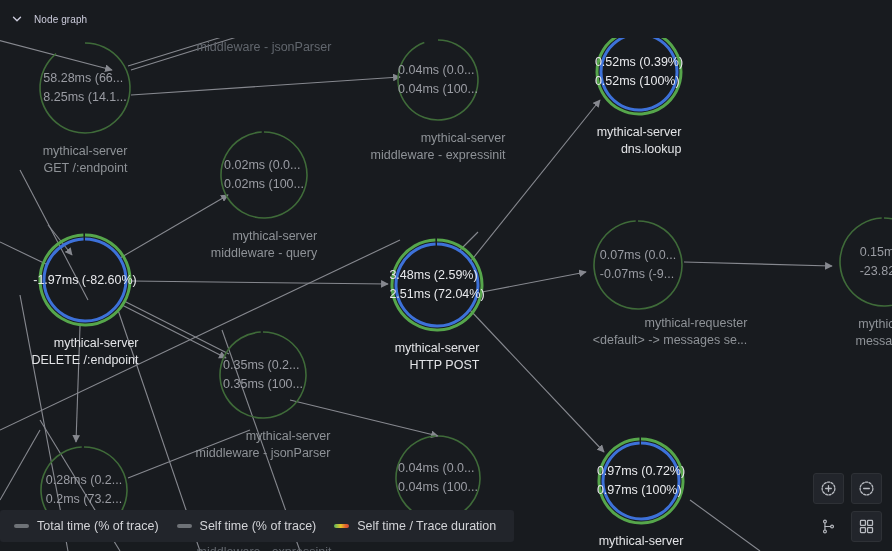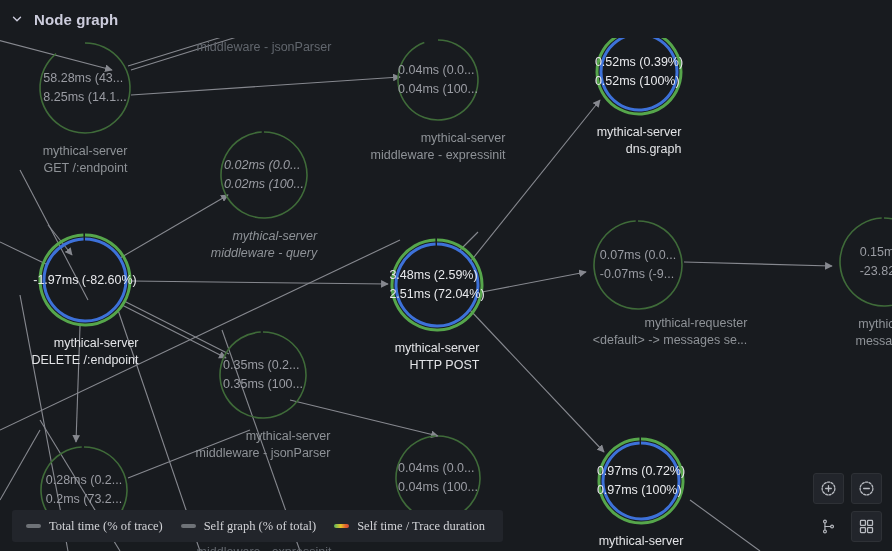--- a/index.html
+++ b/index.html
@@ -30,22 +30,22 @@
   }
   #collapse-chevron {
     width: 18px; height: 18px;
     display: flex; align-items: center; justify-content: center;
     color: #ccccdc;
     cursor: pointer;
     flex: 0 0 auto;
   }
   #panel-title {
     margin-left: 8px;
-    font-size: 15px;
-    font-weight: 700;
+    font-size: 10px;
+    font-weight: 400;
     color: #ccccdc;
     letter-spacing: .1px;
     white-space: nowrap;
   }
 
   
   #graph-canvas {
     position: absolute;
     inset: 0;
     width: 892px; height: 551px;
@@ -111,29 +111,28 @@
     transform: translateX(-50%);
     font-size: 12.5px;
     color: #61666d;
     white-space: nowrap;
     z-index: 12;
   }
 
   
   #legend {
     position: absolute;
-    left: 12px; bottom: 9px;
+    left: 0; bottom: 9px;
     height: 32px;
     display: flex; align-items: center;
     gap: 0px;
     padding: 0 14px;
     background: #22252b;
     border-radius: 3px;
     z-index: 30;
-    font-family: Liberation Serif, serif;
   }
   .legend-item {
     display: flex; align-items: center;
     margin-right: 18px;
     cursor: pointer;
   }
   .legend-item:last-child { margin-right: 4px; }
   .swatch {
     width: 15px; height: 4px;
     border-radius: 2px;
@@ -232,29 +231,29 @@
     </svg>
 
     <div id="nodes-layer">
         <div class="node" style="left: 85px; top: 88px; width: 98px; height: 98px;">
           <div class="node-ring">
             <svg width="98" height="98" viewBox="0 0 98 98">
               <path d="M 49 4 A 45 45 0 1 1 20.074557564105724 14.528000059645997" stroke="#3f6b39" stroke-width="1.6" fill="none" stroke-linecap="butt"></path>
             </svg>
           </div>
           <div class="node-stats">
-            <div class="line">58.28ms (43...</div>
+            <div class="line">58.28ms (66...</div>
             <div class="line">8.25ms (14.1...</div>
           </div>
           <div class="node-labels" style="top: 104px;">
             <div class="lbl">mythical-server</div>
             <div class="lbl">GET /:endpoint</div>
           </div>
         </div>
-        <div class="node" style="left: 264px; top: 175px; width: 94px; height: 94px; font-style: italic;">
+        <div class="node" style="left: 264px; top: 175px; width: 94px; height: 94px;">
           <div class="node-ring">
             <svg width="94" height="94" viewBox="0 0 94 94">
               <path d="M 47 4 A 43 43 0 1 1 44.749553881553396 4.058930005553329" stroke="#3f6b39" stroke-width="1.6" fill="none" stroke-linecap="butt"></path>
             </svg>
           </div>
           <div class="node-stats">
             <div class="line">0.02ms (0.0...</div>
             <div class="line">0.02ms (100...</div>
           </div>
           <div class="node-labels" style="top: 100px;">
@@ -283,21 +282,21 @@
               <path d="M 46 4 A 42 42 0 1 1 40.154729759677274 4.408741112854045" stroke="#56a64b" stroke-width="3" fill="none" stroke-linecap="butt"></path>
               <path d="M 46 8 A 38 38 0 1 1 40.71142216351753 8.36981338782033" stroke="#3d71d9" stroke-width="3" fill="none"></path>
             </svg>
           </div>
           <div class="node-stats">
             <div class="line">0.52ms (0.39%)</div>
             <div class="line">0.52ms (100%)</div>
           </div>
           <div class="node-labels" style="top: 98px;">
             <div class="lbl">mythical-server</div>
-            <div class="lbl">dns.graph</div>
+            <div class="lbl">dns.lookup</div>
           </div>
         </div>
         <div class="node highlight" style="left: 85px; top: 280px; width: 98px; height: 98px;">
           <div class="node-ring">
             <svg width="98" height="98" viewBox="0 0 98 98">
               <path d="M 49 4 A 45 45 0 1 1 47.429522648387426 4.027412784140694" stroke="#56a64b" stroke-width="3" fill="none" stroke-linecap="butt"></path>
               <path d="M 49 8 A 41 41 0 1 1 47.569120635197436 8.02497609221708" stroke="#3d71d9" stroke-width="3" fill="none"></path>
             </svg>
           </div>
           <div class="node-stats">
@@ -421,21 +420,21 @@
     <span id="panel-title">Node graph</span>
   </div>
 
   <div id="legend">
       <div class="legend-item">
         <span class="swatch grey"></span>
         <span class="legend-label">Total time (% of trace)</span>
       </div>
       <div class="legend-item">
         <span class="swatch grey"></span>
-        <span class="legend-label">Self graph (% of total)</span>
+        <span class="legend-label">Self time (% of trace)</span>
       </div>
       <div class="legend-item">
         <span class="swatch grad"></span>
         <span class="legend-label">Self time / Trace duration</span>
       </div>
     </div>
 
   <div id="graph-controls">
     <div class="ctrl-row">
       <div class="ctrl-btn">

